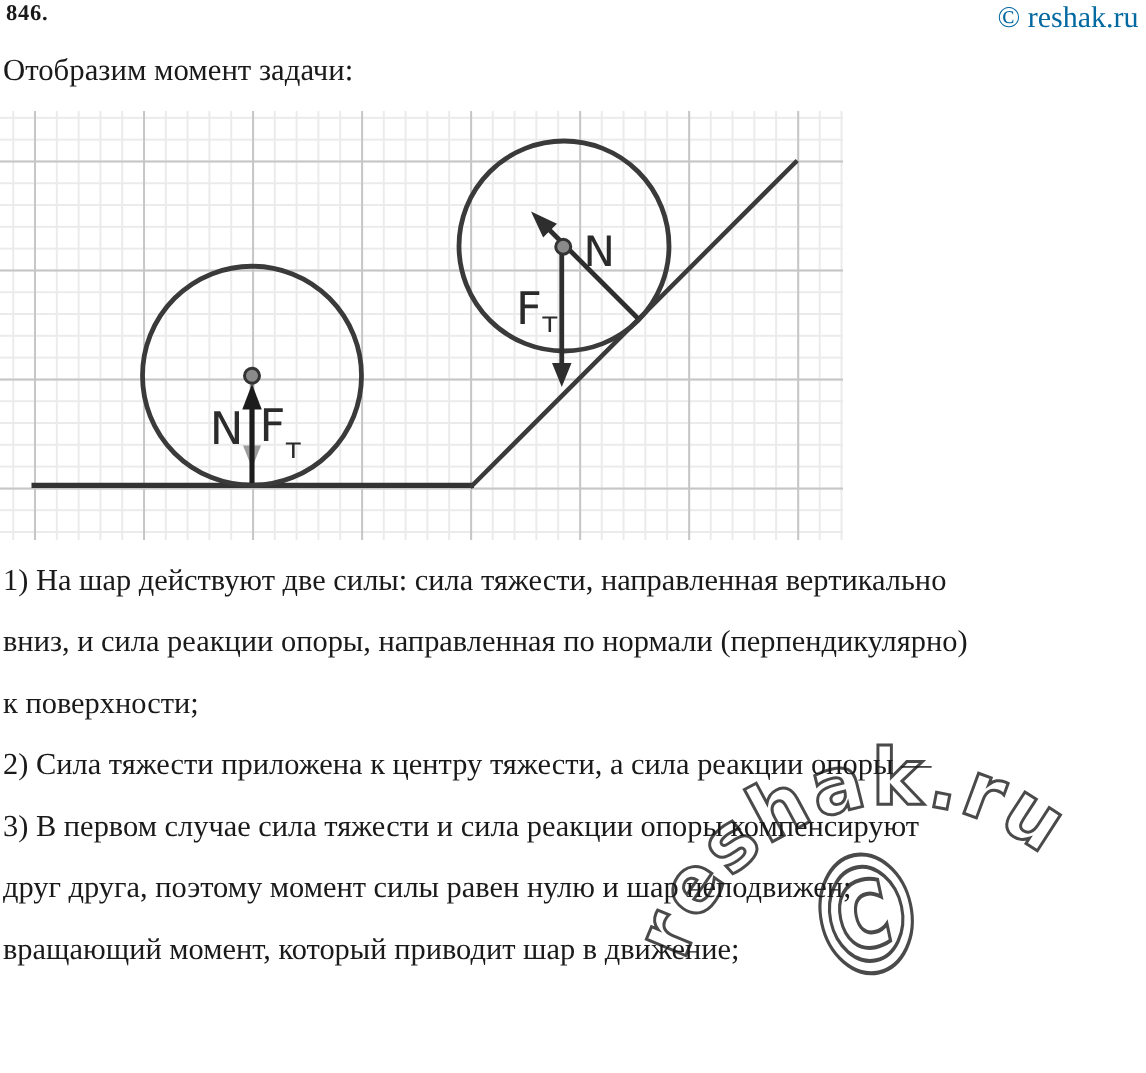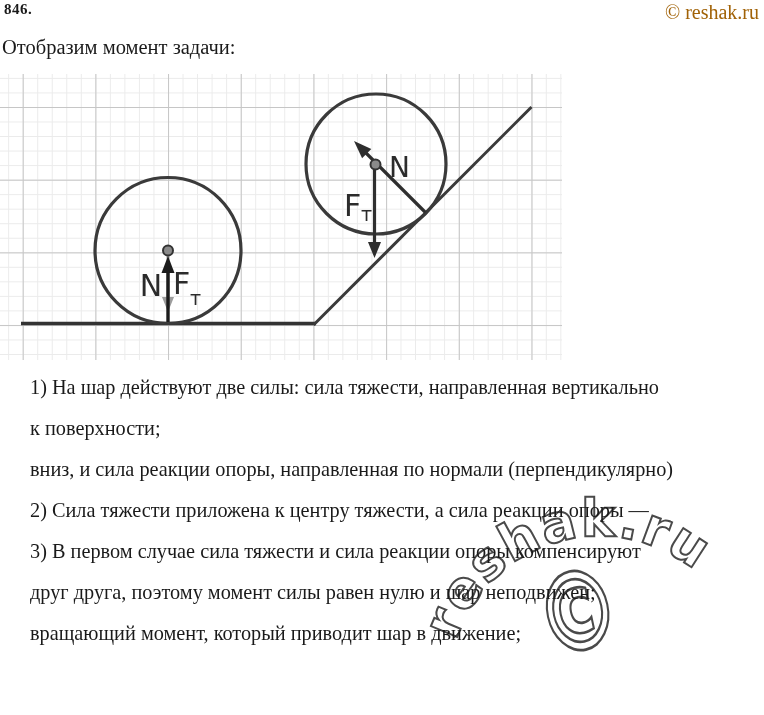--- a/index.html
+++ b/index.html
@@ -8,21 +8,21 @@
     background:#ffffff;
     font-family:"Liberation Serif",serif;
     color:#1a1a1a;
   }
   .hdr-num{
     position:absolute;left:4px;top:1px;
     font-size:15px;font-weight:bold;letter-spacing:0.5px;
   }
   .hdr-copy{
     position:absolute;right:5px;top:1px;
-    font-size:20px;color:#a16207;
+    font-size:20px;color:#0369a1;
   }
   .intro{
     position:absolute;left:2px;top:36px;
     font-size:20.5px;
   }
   .gridpaper{
     position:absolute;left:0;top:74px;width:562px;height:286px;
     background-image:
       linear-gradient(to right,#c6c6c6 1px,transparent 1px),
       linear-gradient(to bottom,#c6c6c6 1px,transparent 1px),
@@ -32,21 +32,21 @@
       72.7px 72.7px, 72.7px 72.7px, 14.54px 14.54px, 14.54px 14.54px;
     background-position:
       22.7px 0px, 0px 33px, 8.16px 0px, 0px 3.92px;
   }
   .diagram-svg{position:absolute;left:0;top:60px;}
   .wm-svg{position:absolute;left:0;top:0;pointer-events:none;}
   .solution{
     position:absolute;left:2px;top:367px;width:762px;
     font-size:20.3px;line-height:41px;
   }
-  .solution .ln{white-space:nowrap;margin-left:28px;}
+  .solution .ln{white-space:nowrap;}
   .diag-label{
     font-family:"DejaVu Sans","Liberation Sans",sans-serif;
     fill:#2b2b2b;
   }
   .wm-text{
     font-family:"DejaVu Sans","Liberation Sans",sans-serif;
     font-weight:bold;
     fill:#ffffff;stroke:#4a4a4a;
   }
 </style>
@@ -93,19 +93,19 @@
   <line x1="374.5" y1="105" x2="374.5" y2="183" stroke="#2e2e2e" stroke-width="3.2"></line>
   <polygon points="374.5,198 368,182 381,182" fill="#2e2e2e"></polygon>
   <circle cx="375.5" cy="104.5" r="5" fill="#8a8a8a" stroke="#333333" stroke-width="2"></circle>
   <text class="diag-label" x="389" y="117" font-size="28">N</text>
   <text class="diag-label" x="344" y="156" font-size="30">F</text>
   <text class="diag-label" x="361" y="161" font-size="19">т</text>
 </svg>
 
 <div class="solution">
   <div class="ln">1) На шар действуют две силы: сила тяжести, направленная вертикально</div>
+  <div class="ln">вниз, и сила реакции опоры, направленная по нормали (перпендикулярно)</div>
   <div class="ln">к поверхности;</div>
-  <div class="ln">вниз, и сила реакции опоры, направленная по нормали (перпендикулярно)</div>
   <div class="ln">2) Сила тяжести приложена к центру тяжести, а сила реакции опоры —</div>
   <div class="ln">3) В первом случае сила тяжести и сила реакции опоры компенсируют</div>
   <div class="ln">друг друга, поэтому момент силы равен нулю и шар неподвижен;</div>
   <div class="ln">вращающий момент, который приводит шар в движение;</div>
 </div>
 
 </body></html>

